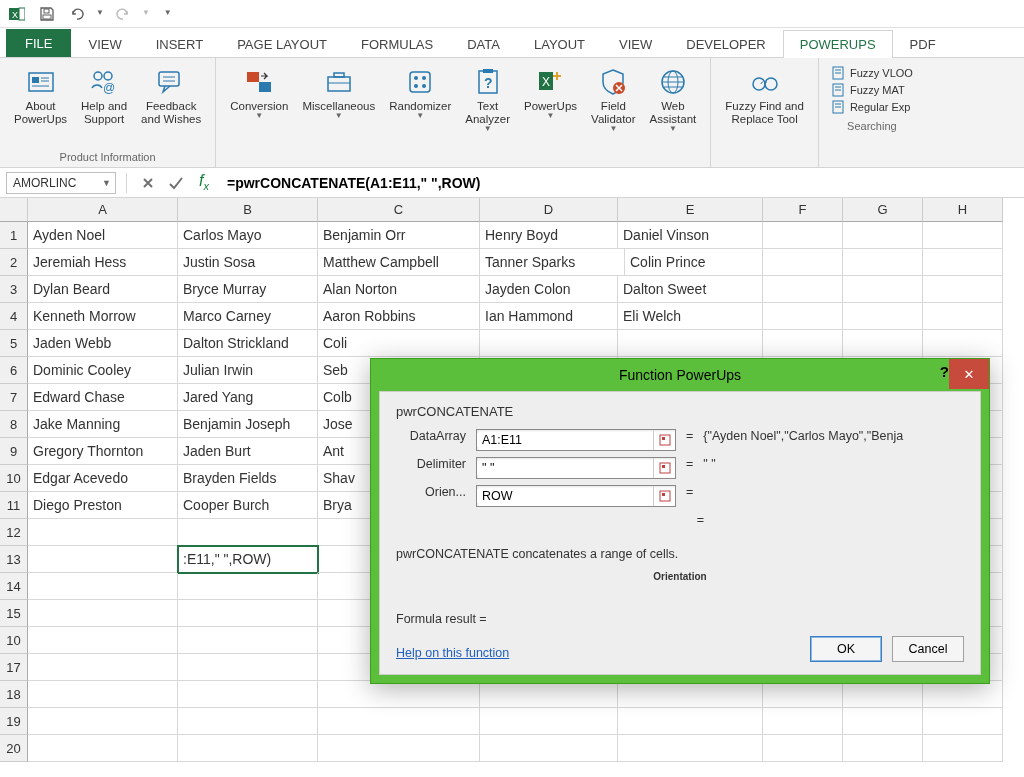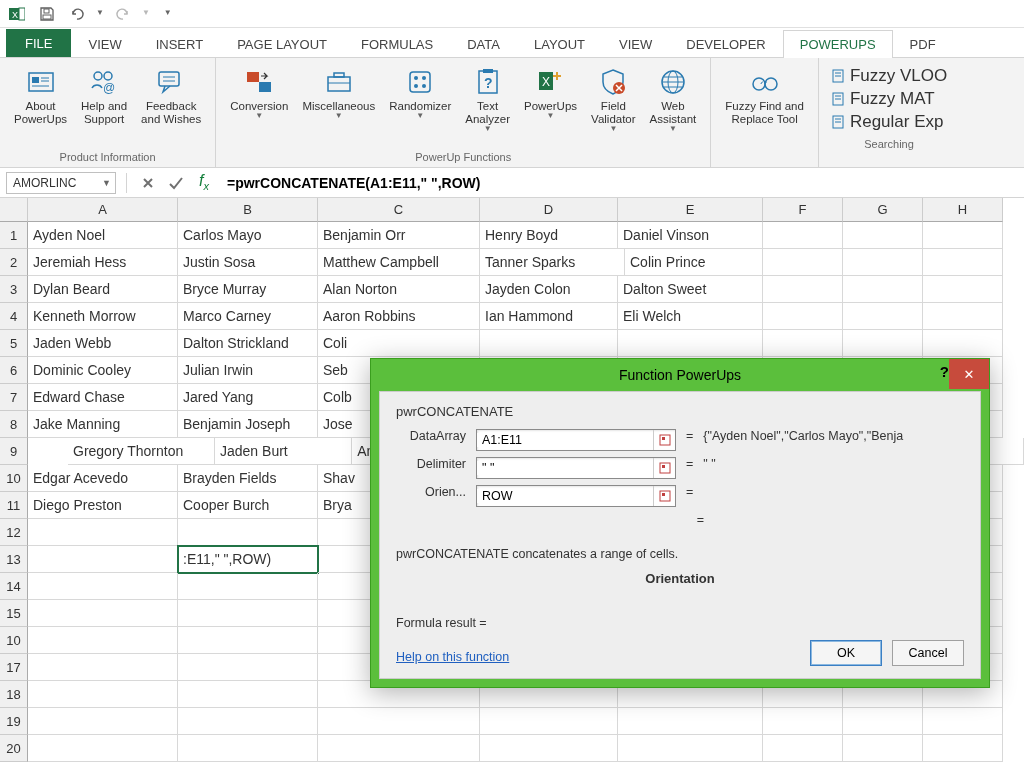--- a/index.html
+++ b/index.html
@@ -18,21 +18,21 @@
 
   
   .ribbon { height: 110px; background: #f3f3f3; border-bottom: 1px solid #d4d4d4; display: flex; overflow: hidden; }
   .group { display: flex; flex-direction: column; border-right: 1px solid #d4d4d4; padding: 4px 8px 2px; }
   .group-buttons { display: flex; flex: 1; align-items: flex-start; gap: 2px; }
   .group-label { text-align: center; font-size: 11px; color: #666; padding: 2px 0; }
   .big-btn { display: flex; flex-direction: column; align-items: center; justify-content: flex-start; padding: 4px 6px; cursor: pointer; min-width: 50px; }
   .big-btn .bicon { width: 32px; height: 32px; display: flex; align-items: center; justify-content: center; margin-bottom: 2px; }
   .big-btn .blabel { font-size: 11.5px; text-align: center; line-height: 1.15; color: #333; }
   .small-list { display: flex; flex-direction: column; padding: 4px 4px; gap: 3px; }
-  .small-item { display: flex; align-items: center; gap: 5px; font-size: 17px; cursor: pointer; }
+  .small-item { display: flex; align-items: center; gap: 5px; font-size: 11px; cursor: pointer; }
   .small-item svg { width: 14px; height: 14px; }
   .drop-arrow { font-size: 8px; color: #666; margin-top: -2px; }
 
   
   .formula-row { height: 30px; display: flex; align-items: center; border-bottom: 1px solid #d4d4d4; background: #fff; padding: 0 6px; gap: 6px; }
   .name-box { width: 110px; height: 22px; border: 1px solid #c0c0c0; display: flex; align-items: center; padding: 0 6px; font-size: 12px; position: relative; }
   .name-box .arrow { position: absolute; right: 4px; font-size: 9px; color: #666; }
   .fb-sep { width: 1px; height: 20px; background: #d4d4d4; margin: 0 4px; }
   .fb-btn { width: 22px; height: 22px; display: flex; align-items: center; justify-content: center; cursor: pointer; }
   .fb-input { flex: 1; height: 22px; border: none; font-size: 14px; padding: 0 6px; font-weight: bold; outline: none; }
@@ -57,21 +57,21 @@
   .dlg-body { margin: 0 8px 8px; background: #eeeeee; border: 1px solid #ccc; padding: 12px 16px; }
   .fn-name { font-size: 13px; margin-bottom: 10px; }
   .arg-row { display: flex; margin: 6px 0; }
   .arg-label { width: 80px; text-align: right; font-size: 12.5px; padding-right: 10px; }
   .arg-input-wrap { width: 200px; border: 1px solid #8a8a8a; background: #fff; display: flex; align-items: center; height: 22px; box-shadow: inset 1px 1px 2px rgba(0,0,0,0.1); }
   .arg-input { flex: 1; border: none; padding: 0 5px; font-size: 12.5px; outline: none; }
   .range-btn { width: 22px; height: 20px; border-left: 1px solid #ccc; display: flex; align-items: center; justify-content: center; cursor: pointer; }
   .arg-eq { padding: 0 10px; font-size: 12.5px; }
   .arg-result { font-size: 12.5px; color: #333; }
   .fn-desc { margin-top: 20px; font-size: 12.5px; }
-  .fn-center-label { text-align: center; font-weight: bold; margin: 10px 0 30px; font-size: 13px; }
+  .fn-center-label { text-align: center; font-weight: bold; margin: 10px 0 30px; font-size: 10px; }
   .fn-footer-row { display: flex; align-items: center; justify-content: space-between; margin-top: 10px; }
   .fn-result-text { font-size: 12.5px; }
   .dlg-buttons { display: flex; gap: 10px; }
   .dlg-btn { width: 72px; height: 26px; border: 1px solid #a0a0a0; background: #f5f5f5; font-size: 12.5px; cursor: pointer; }
   .dlg-btn.primary { border-color: #3a7fc4; box-shadow: 0 0 0 1px #8bb8e0 inset; }
   .help-link { color: #2060c0; text-decoration: underline; font-size: 12.5px; cursor: pointer; margin-top: 8px; display: inline-block; }
 
   svg { display: block; }
 </style>
 </head>
@@ -242,21 +242,20 @@
               <ellipse cx="16" cy="16" rx="5" ry="11" fill="none" stroke="#2a7ab0"></ellipse>
               <line x1="5" y1="16" x2="27" y2="16" stroke="#2a7ab0"></line>
               <line x1="7" y1="11" x2="25" y2="11" stroke="#2a7ab0"></line>
               <line x1="7" y1="21" x2="25" y2="21" stroke="#2a7ab0"></line>
             </svg>
           </div>
         <div class="blabel">Web<br>Assistant</div>
         <span class="drop-arrow">▼</span>
       </div>
     </div>
-    <div class="group-label">PowerUp Functions</div>
   </div>
 
   <div class="group">
     <div class="group-buttons">
       <div class="big-btn">
         <div class="bicon">
             <svg viewBox="0 0 32 32">
               <circle cx="10" cy="18" r="6" fill="none" stroke="#2a7ab0" stroke-width="1.5"></circle>
               <circle cx="22" cy="18" r="6" fill="none" stroke="#2a7ab0" stroke-width="1.5"></circle>
               <path d="M16 18c0-2 2-2 2-2m-4 0s-2 0-2 2" fill="none" stroke="#2a7ab0"></path>
@@ -431,21 +430,21 @@
         <div class="cell" style="width: 150px;">Jake Manning</div>
         <div class="cell" style="width: 140px;">Benjamin Joseph</div>
         <div class="cell" style="width: 162px;">Jose</div>
         <div class="cell" style="width: 138px;"></div>
         <div class="cell" style="width: 145px;"></div>
         <div class="cell" style="width: 80px;"></div>
         <div class="cell" style="width: 80px;"></div>
         <div class="cell" style="width: 80px;"></div>
       </div>
       <div class="row">
-        <div class="cell" style="width: 150px; margin-left: 40px;">Gregory Thornton</div>
+        <div class="cell" style="width: 150px;">Gregory Thornton</div>
         <div class="cell" style="width: 140px;">Jaden Burt</div>
         <div class="cell" style="width: 162px;">Ant</div>
         <div class="cell" style="width: 138px;"></div>
         <div class="cell" style="width: 145px;"></div>
         <div class="cell" style="width: 80px;"></div>
         <div class="cell" style="width: 80px;"></div>
         <div class="cell" style="width: 80px;"></div>
       </div>
       <div class="row">
         <div class="cell" style="width: 150px;">Edgar Acevedo</div>

